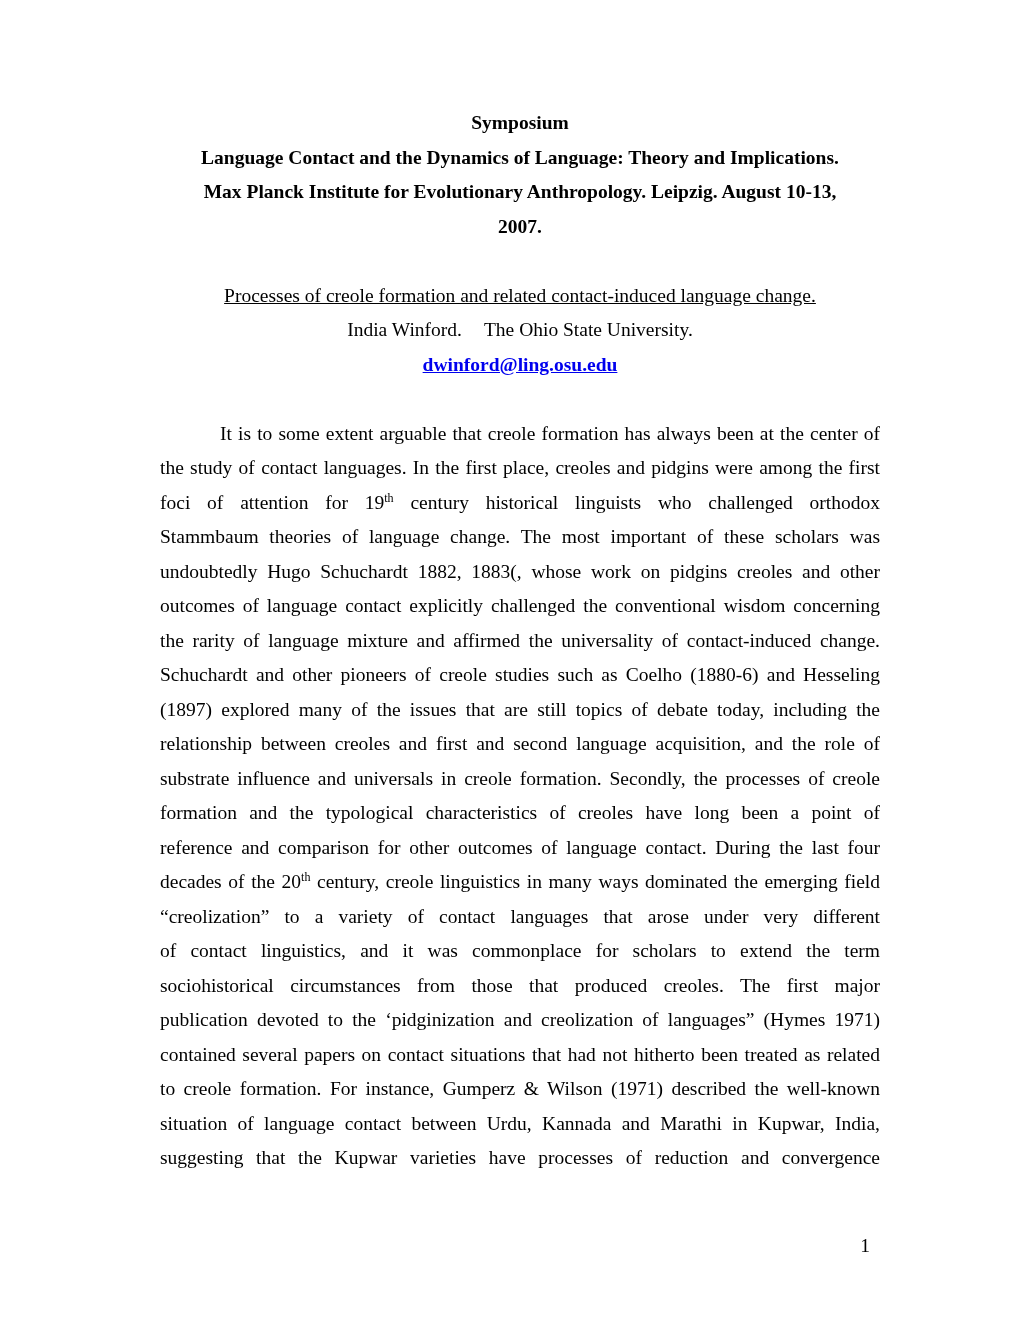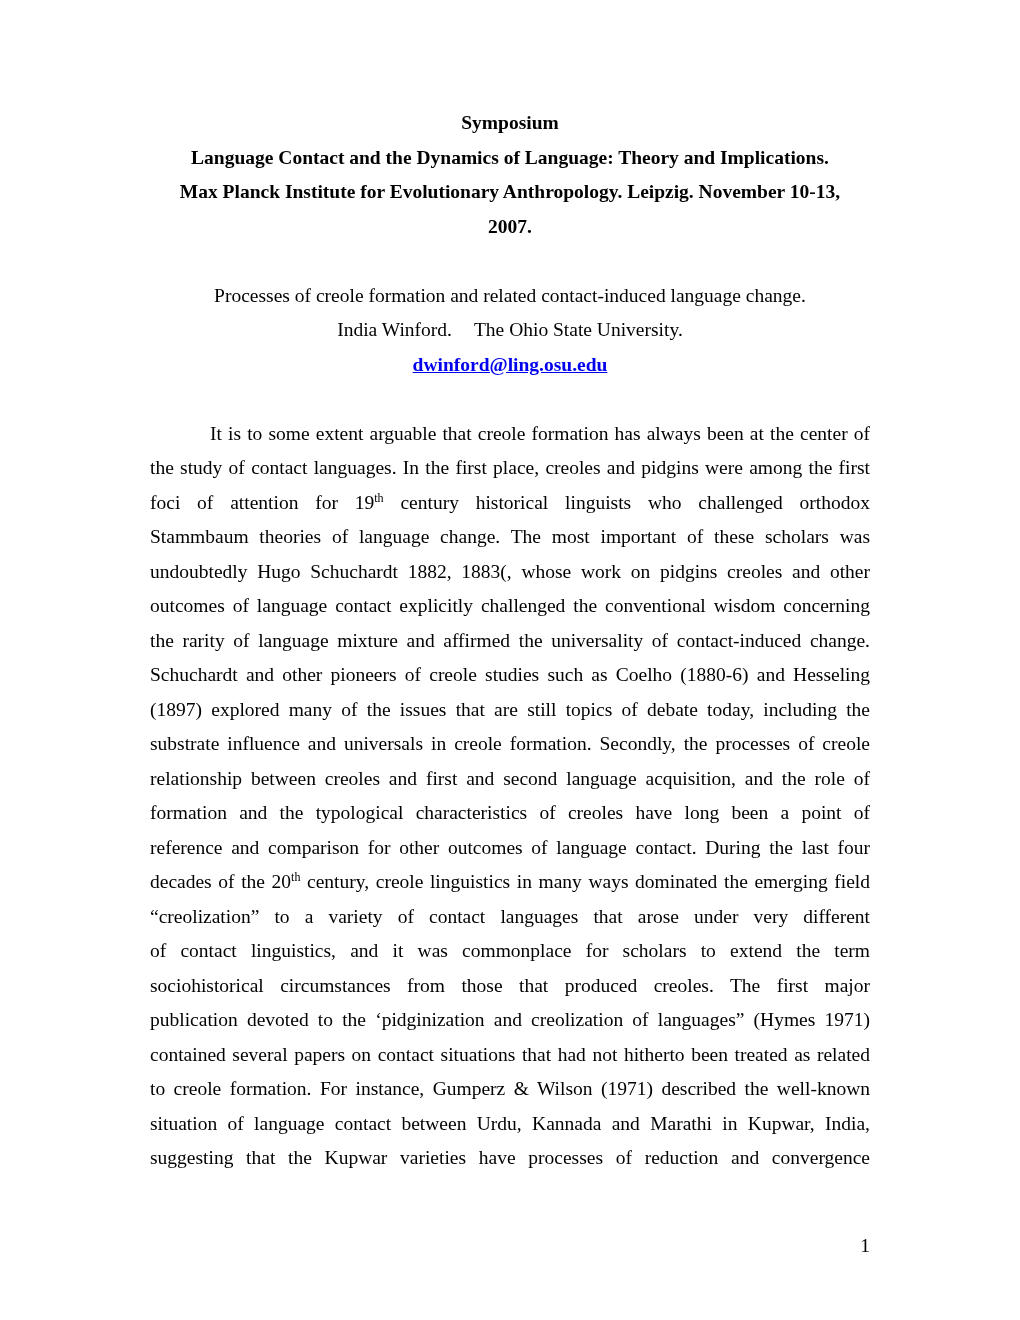--- a/index.html
+++ b/index.html
@@ -12,39 +12,40 @@
     width: 1020px;
     height: 1320px;
     background: #ffffff;
     font-family: "Liberation Serif", "DejaVu Serif", serif;
     font-size: 19.5px;
     color: #000000;
     overflow: hidden;
   }
   .content {
     position: absolute;
-    left: 150px;
+    left: 160px;
     top: 106px;
     width: 720px;
   }
   .line {
     line-height: 34.5px;
     height: 34.5px;
   }
   .spacer {
     height: 34.5px;
   }
   .header-line {
     text-align: center;
     font-weight: bold;
   }
   .title-line, .author-line, .email-line {
     text-align: center;
   }
   .underline {
+    text-decoration: underline;
   }
   .tab-gap {
     display: inline-block;
     width: 22px;
   }
   .email {
     color: #0000EE;
     text-decoration: underline;
     cursor: pointer;
     font-weight: bold;
@@ -72,21 +73,21 @@
 </style>
 </head>
 <body>
 
 <div class="page">
   <div class="content">
 
     <div id="header-block">
         <div class="line header-line">Symposium</div>
         <div class="line header-line">Language Contact and the Dynamics of Language: Theory and Implications.</div>
-        <div class="line header-line">Max Planck Institute for Evolutionary Anthropology. Leipzig. November 10-13,</div>
+        <div class="line header-line">Max Planck Institute for Evolutionary Anthropology. Leipzig. August 10-13,</div>
         <div class="line header-line">2007.</div>
       </div>
 
     <div class="spacer"></div>
 
     <div>
       <div class="line title-line">
         <span class="underline">Processes of creole formation and related contact-induced language change.</span>
       </div>
       <div class="line author-line">
@@ -102,22 +103,22 @@
     <div id="body-block">
         <div class="line body-line indent"><span>It is to some extent arguable that creole formation has always been at the center of</span></div>
         <div class="line body-line"><span>the study of contact languages. In the first place, creoles and pidgins were among the first</span></div>
         <div class="line body-line"><span>foci of attention for 19</span><sup class="sup">th</sup><span> century historical linguists who challenged orthodox</span></div>
         <div class="line body-line"><span>Stammbaum theories of language change. The most important of these scholars was</span></div>
         <div class="line body-line"><span>undoubtedly Hugo Schuchardt 1882, 1883(, whose work on pidgins creoles and other</span></div>
         <div class="line body-line"><span>outcomes of language contact explicitly challenged the conventional wisdom concerning</span></div>
         <div class="line body-line"><span>the rarity of language mixture and affirmed the universality of contact-induced change.</span></div>
         <div class="line body-line"><span>Schuchardt and other pioneers of creole studies such as Coelho (1880-6) and Hesseling</span></div>
         <div class="line body-line"><span>(1897) explored many of the issues that are still topics of debate today, including the</span></div>
+        <div class="line body-line"><span>relationship between creoles and first and second language acquisition, and the role of</span></div>
         <div class="line body-line"><span>substrate influence and universals in creole formation. Secondly, the processes of creole</span></div>
-        <div class="line body-line"><span>relationship between creoles and first and second language acquisition, and the role of</span></div>
         <div class="line body-line"><span>formation and the typological characteristics of creoles have long been a point of</span></div>
         <div class="line body-line"><span>reference and comparison for other outcomes of language contact. During the last four</span></div>
         <div class="line body-line"><span>decades of the 20</span><sup class="sup">th</sup><span> century, creole linguistics in many ways dominated the emerging field</span></div>
         <div class="line body-line"><span>“creolization” to a variety of contact languages that arose under very different</span></div>
         <div class="line body-line"><span>of contact linguistics, and it was commonplace for scholars to extend the term</span></div>
         <div class="line body-line"><span>sociohistorical circumstances from those that produced creoles. The first major</span></div>
         <div class="line body-line"><span>publication devoted to the ‘pidginization and creolization of languages” (Hymes 1971)</span></div>
         <div class="line body-line"><span>contained several papers on contact situations that had not hitherto been treated as related</span></div>
         <div class="line body-line"><span>to creole formation. For instance, Gumperz &amp; Wilson (1971) described the well-known</span></div>
         <div class="line body-line"><span>situation of language contact between Urdu, Kannada and Marathi in Kupwar, India,</span></div>

